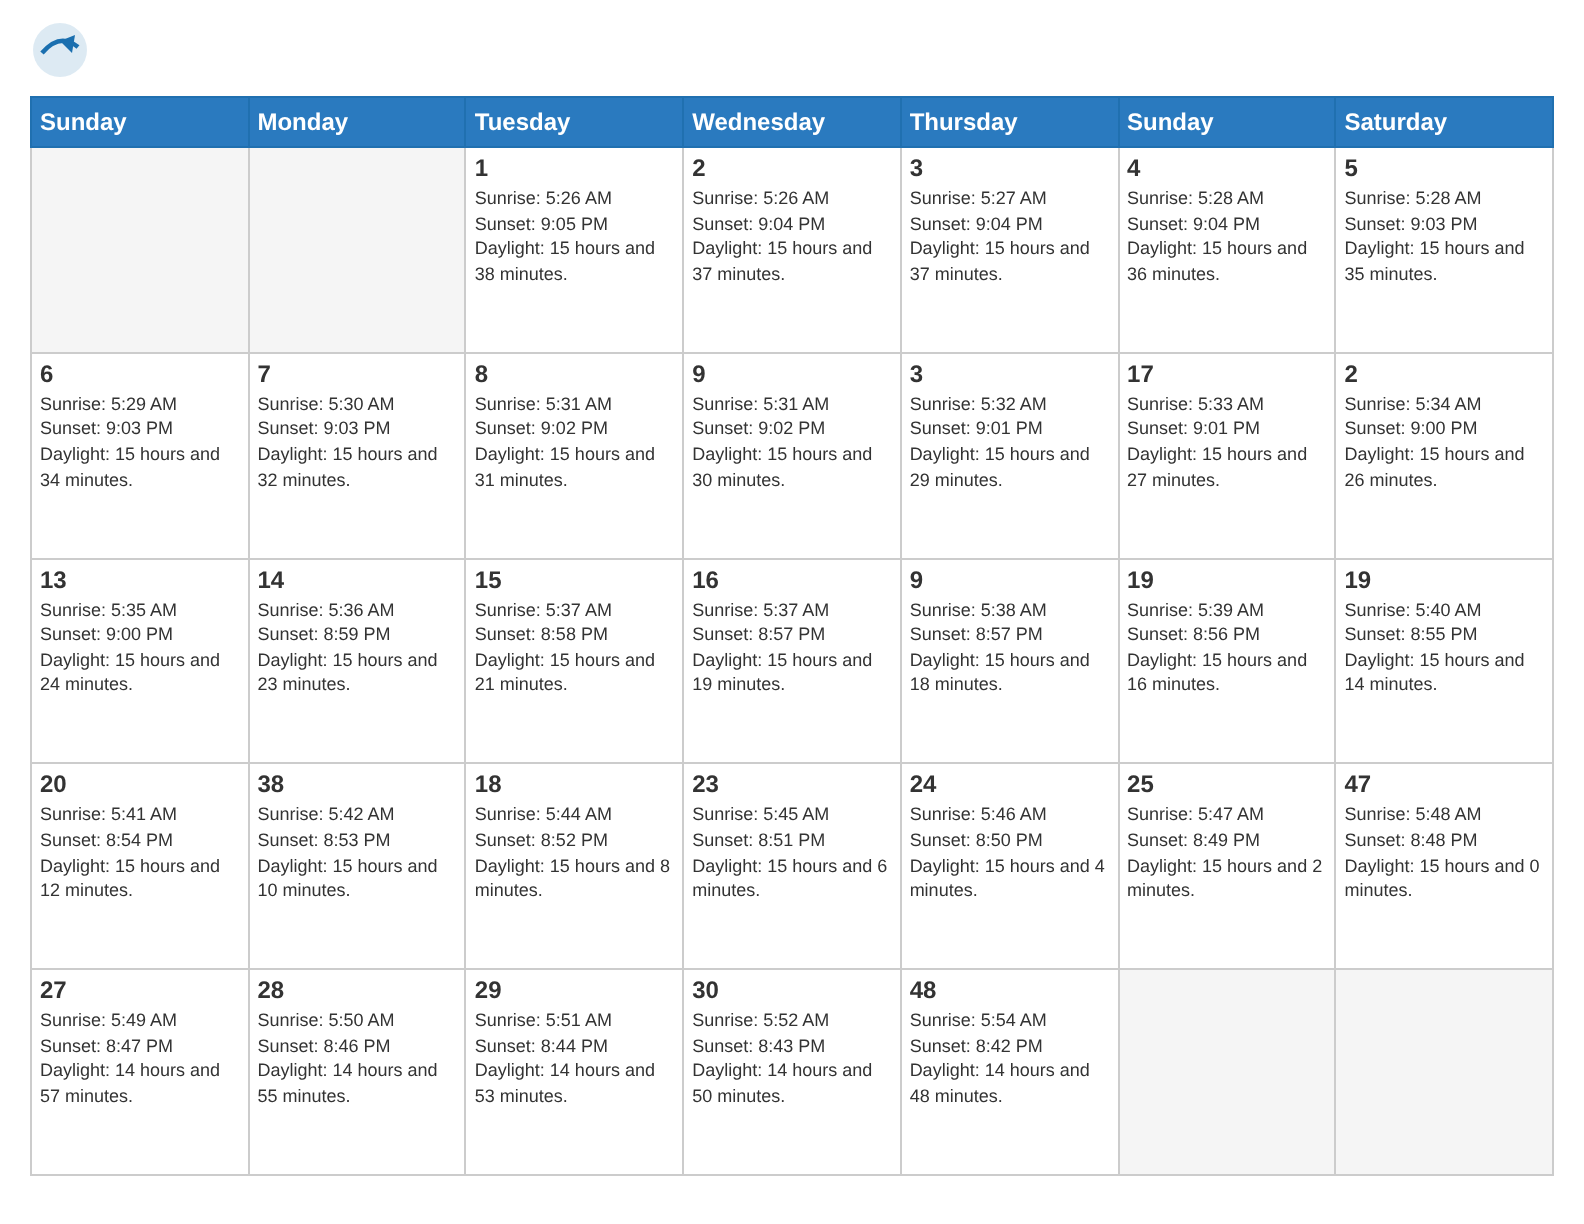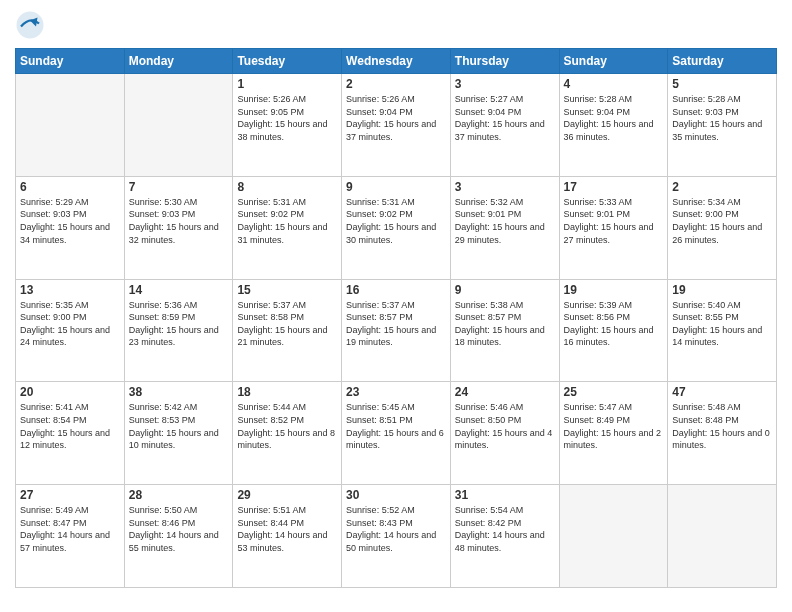--- a/index.html
+++ b/index.html
@@ -260,21 +260,21 @@
           </td>
           <td>
             <span class="day-number">29</span>
             <div class="day-info">Sunrise: 5:51 AM<br>Sunset: 8:44 PM<br>Daylight: 14 hours and 53 minutes.</div>
           </td>
           <td>
             <span class="day-number">30</span>
             <div class="day-info">Sunrise: 5:52 AM<br>Sunset: 8:43 PM<br>Daylight: 14 hours and 50 minutes.</div>
           </td>
           <td>
-            <span class="day-number">31</span>
+            <span class="day-number">48</span>
             <div class="day-info">Sunrise: 5:54 AM<br>Sunset: 8:42 PM<br>Daylight: 14 hours and 48 minutes.</div>
           </td>
           <td class="empty"></td>
           <td class="empty"></td>
         </tr>
       </tbody>
   </table>
 </div>
 
 </body></html>

